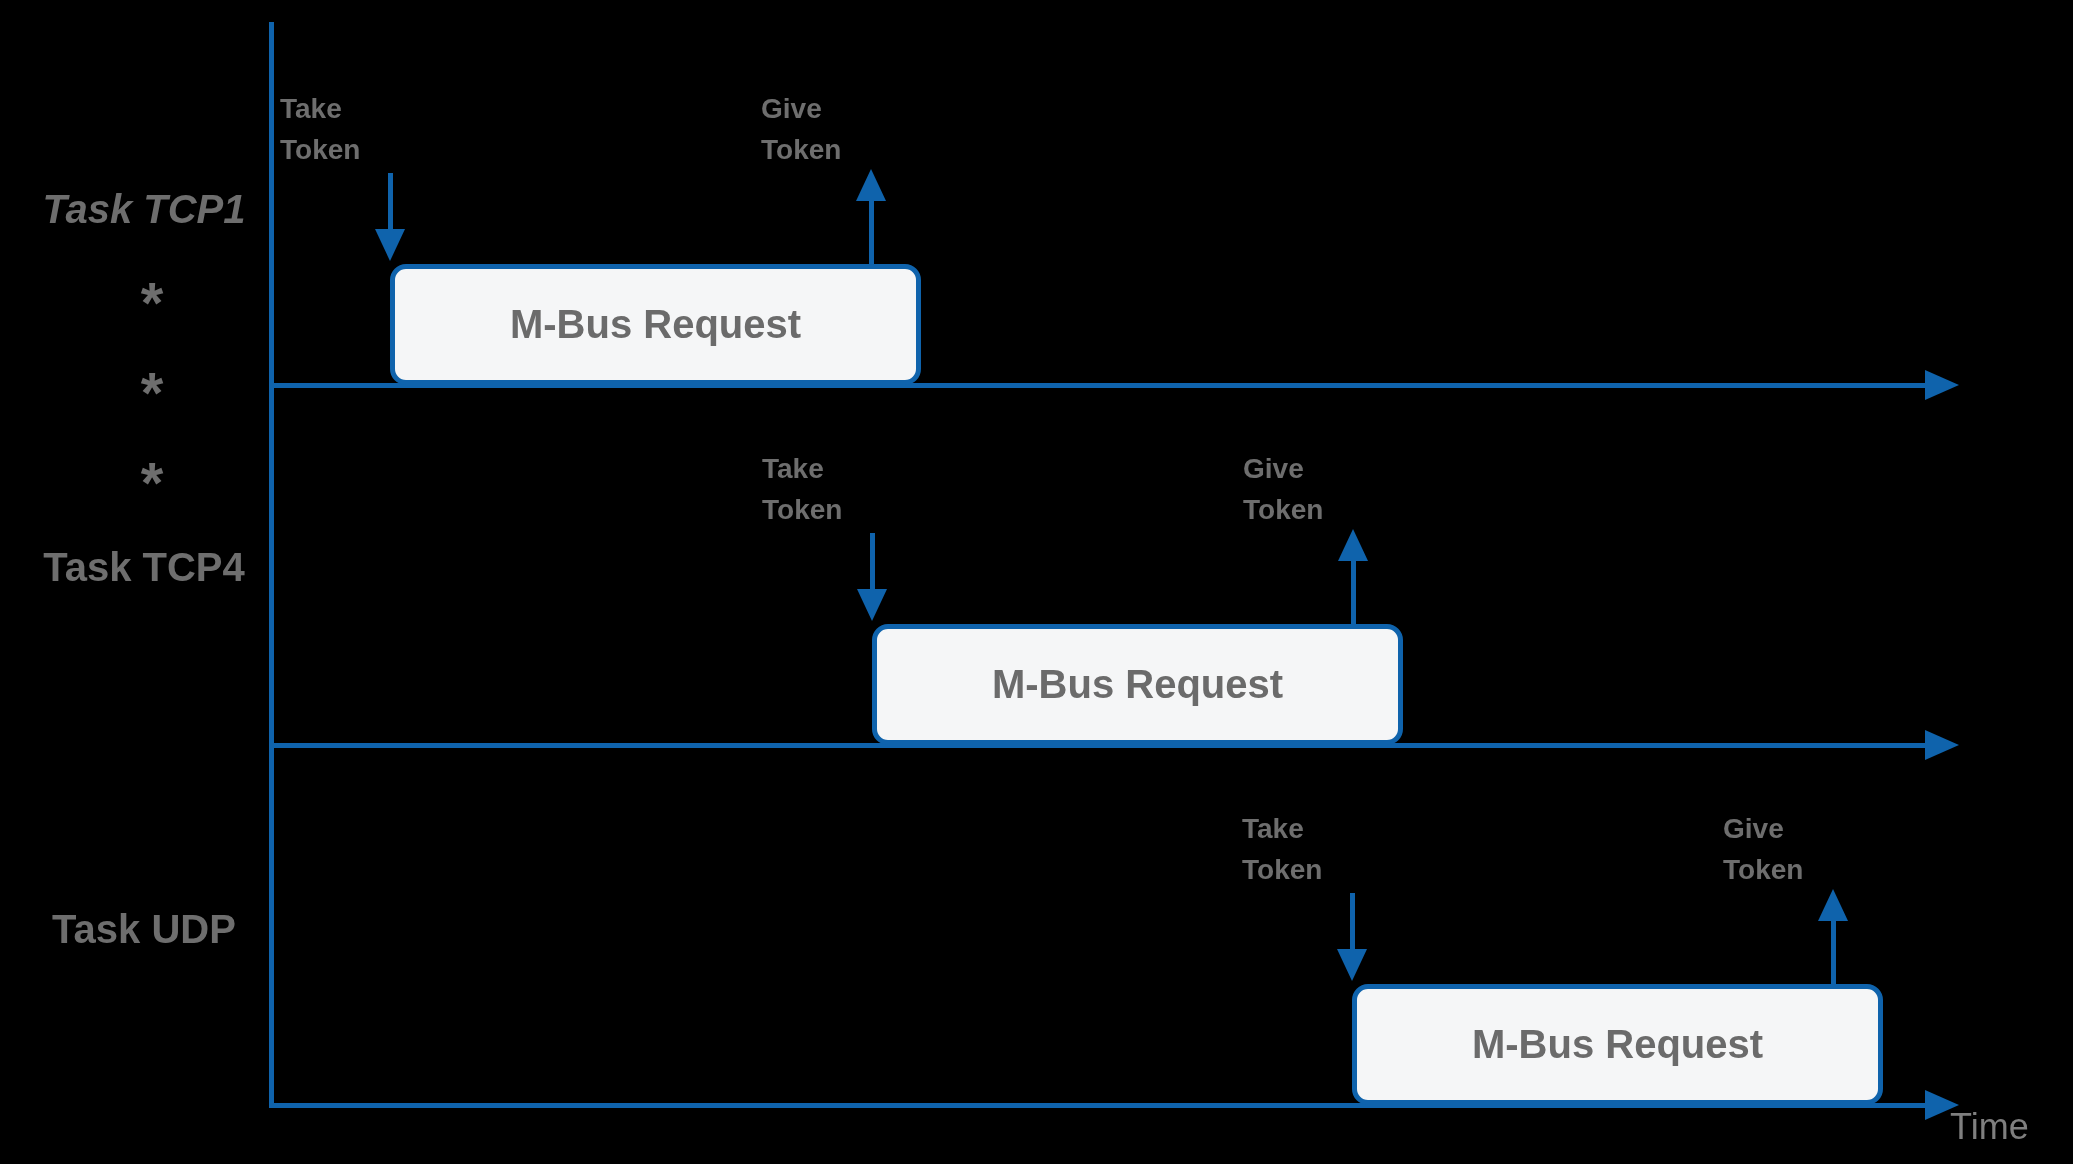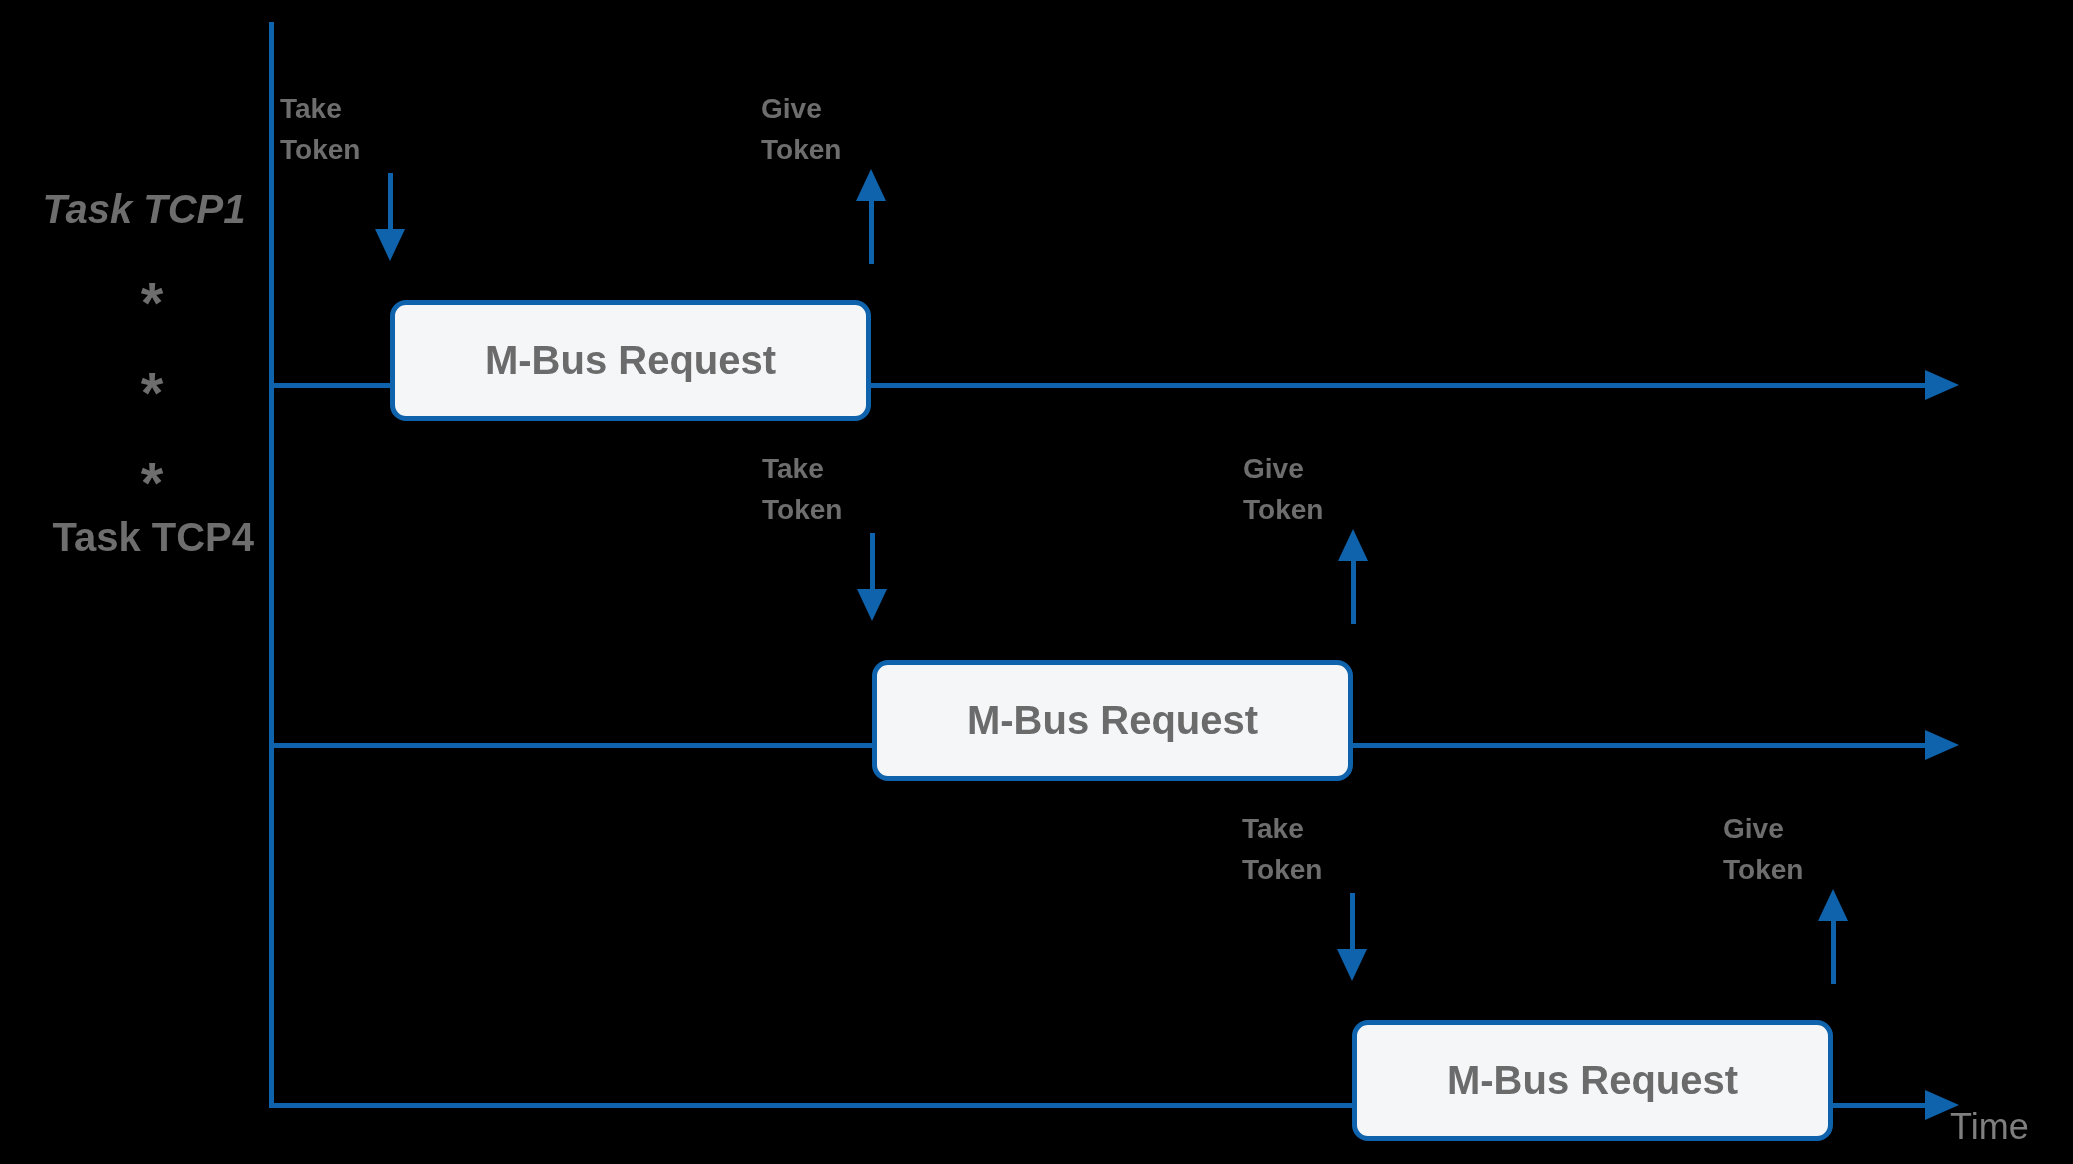--- a/index.html
+++ b/index.html
@@ -33,25 +33,25 @@
     font-size:40px;font-weight:bold;color:var(--label-gray);
     line-height:46px;white-space:nowrap;
   }
   .star{
     position:absolute;left:122px;width:60px;height:70px;
     text-align:center;
     font-size:58px;font-weight:bold;color:var(--label-gray);
     line-height:70px;
   }
   .mbus-box{
-    position:absolute;width:481px;height:121px;
+    position:absolute;width:531px;height:121px;
     background:var(--box-fill);
     border:5px solid var(--accent-blue);
     border-radius:16px;
-    display:flex;align-items:center;justify-content:center;margin-top:36px;
+    display:flex;align-items:center;justify-content:center;
   }
   .mbus-box .mbus-label{
     font-size:40px;font-weight:bold;color:var(--box-text-gray);
     white-space:nowrap;
   }
   .token-label{
     position:absolute;width:220px;text-align:left;
     font-size:28px;font-weight:bold;color:var(--label-gray);
     line-height:41px;
   }
@@ -78,21 +78,22 @@
 <body>
 
 <div class="canvas">
 
   <div class="vaxis" style="left:269px;top:22px;height:1086px;"></div>
 
   <div class="task-label" style="top:186px;font-style:italic;">Task TCP1</div>
   <div class="star" style="top:268px;">*</div>
   <div class="star" style="top:358px;">*</div>
   <div class="star" style="top:448px;">*</div>
-  <div class="task-label" style="top:514px;text-align:right;">Task TCP4</div>
+  <div class="task-label" style="top:544px;">Task TCP4</div>
+  <div class="task-label" style="top:906px;">Task UDP</div>
 
   <div class="haxis" style="left:271px;top:383px;width:1654px;"></div>
   <div class="haxis-head" style="left:1925px;top:370px;"></div>
 
   <div class="token-label" style="left:280px;top:88px;">
     <div>Take</div>
     <div>Token</div>
   </div>
   <div class="arrow-stem" style="left:388px;top:173px;height:58px;"></div>
   <div class="arrow-head-down" style="left:375px;top:229px;"></div>

